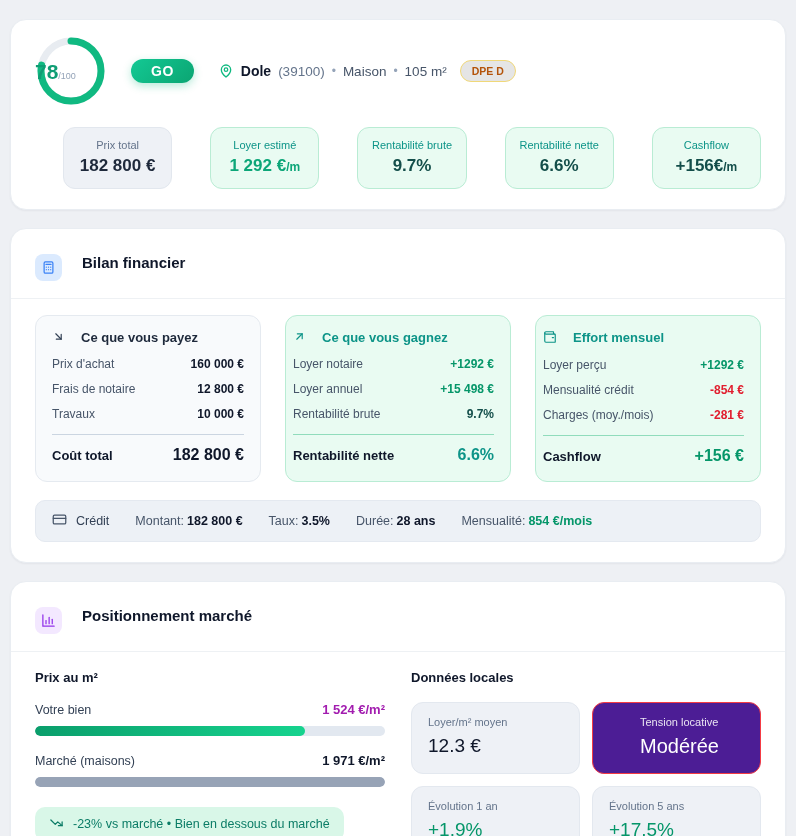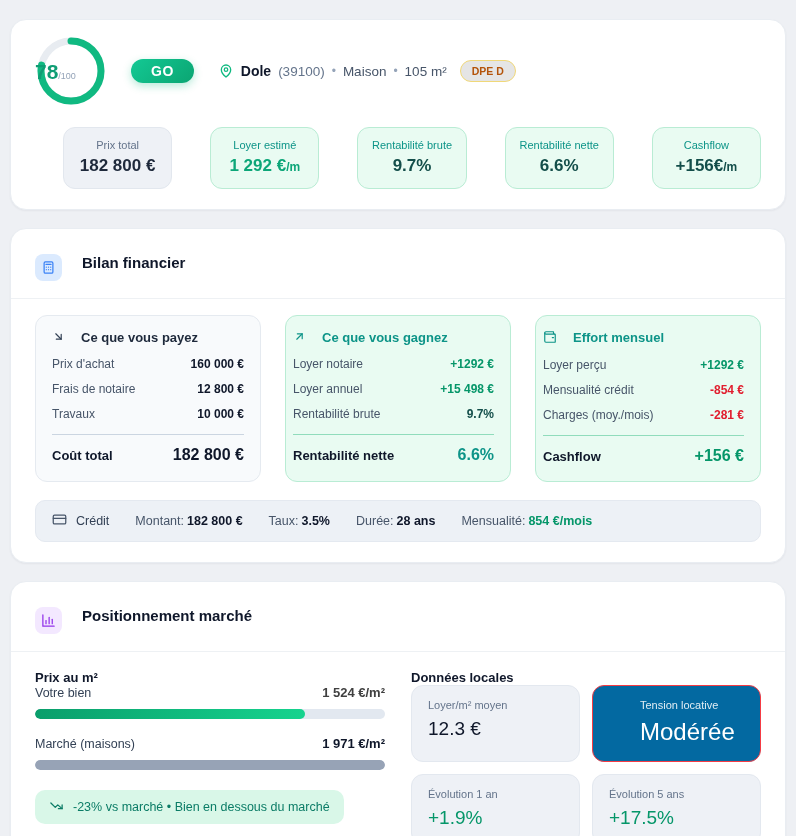--- a/index.html
+++ b/index.html
@@ -93,42 +93,42 @@
     padding: 11px 16px;
     display: flex; align-items: center; gap: 26px;
     font-size: 12.5px; color: #475569;
   }
   .credit-label { display: flex; align-items: center; gap: 9px; color: #334155; }
   .citem b { color: #0f172a; margin-left: 3px; }
   .citem b.green { color: #059669; }
 
   
   .marche-body { display: grid; grid-template-columns: 1fr 1fr; gap: 26px; padding: 18px 24px 22px; }
-  .block-title { font-size: 13px; font-weight: bold; color: #0f172a; }
+  .block-title { font-size: 13px; font-weight: bold; color: #0f172a; margin-bottom: 17px; }
   .bar-head { display: flex; justify-content: space-between; align-items: baseline; font-size: 12.5px; margin-bottom: 9px; }
   .bh-label { color: #334155; }
   .bh-value { font-weight: bold; color: #0f172a; font-size: 13px; }
-  .bh-value.green { color: #404040; }
+  .bh-value.green { color: #a21caf; }
   .bar { height: 10px; border-radius: 6px; background: #e2e8f0; overflow: hidden; margin-bottom: 17px; }
   .bar-fill { height: 100%; border-radius: 6px; }
   .bar-fill.green { background: linear-gradient(90deg, #0a9e6b, #16d38e); }
   .bar-fill.gray { background: #97a3b6; }
   .badge {
     display: inline-flex; align-items: center; gap: 9px;
     background: #d9f7e8; color: #0b7c66;
     font-size: 12.5px; padding: 8px 14px; border-radius: 10px; margin-top: 3px;
   }
   .dgrid { display: grid; grid-template-columns: 1fr 1fr; gap: 12px; }
   .dcard { border-radius: 12px; padding: 13px 16px 15px; background: #eef1f6; border: 1px solid #e3e8ef; }
   .dl { font-size: 11px; color: #64748b; }
   .dv { font-size: 19px; font-weight: normal; color: #0f172a; margin-top: 7px; }
   .dv.green { color: #059669; }
-  .dcard.red { background: #0369a1; border-color: #f43b44; padding-left: 47px; }
+  .dcard.red { background: #4c1d95; border-color: #f43b44; padding-left: 47px; }
   .dcard.red .dl { color: rgba(255,255,255,.88); }
-  .dcard.red .dv { color: #fff; font-size: 24px; }
+  .dcard.red .dv { color: #fff; font-size: 20px; }
 </style>
 </head>
 <body>
 
 <div class="page">
 
   <section class="card top-card">
     <div class="top-row">
       <div class="gauge">
         <svg width="72" height="72" viewBox="0 0 72 72">

